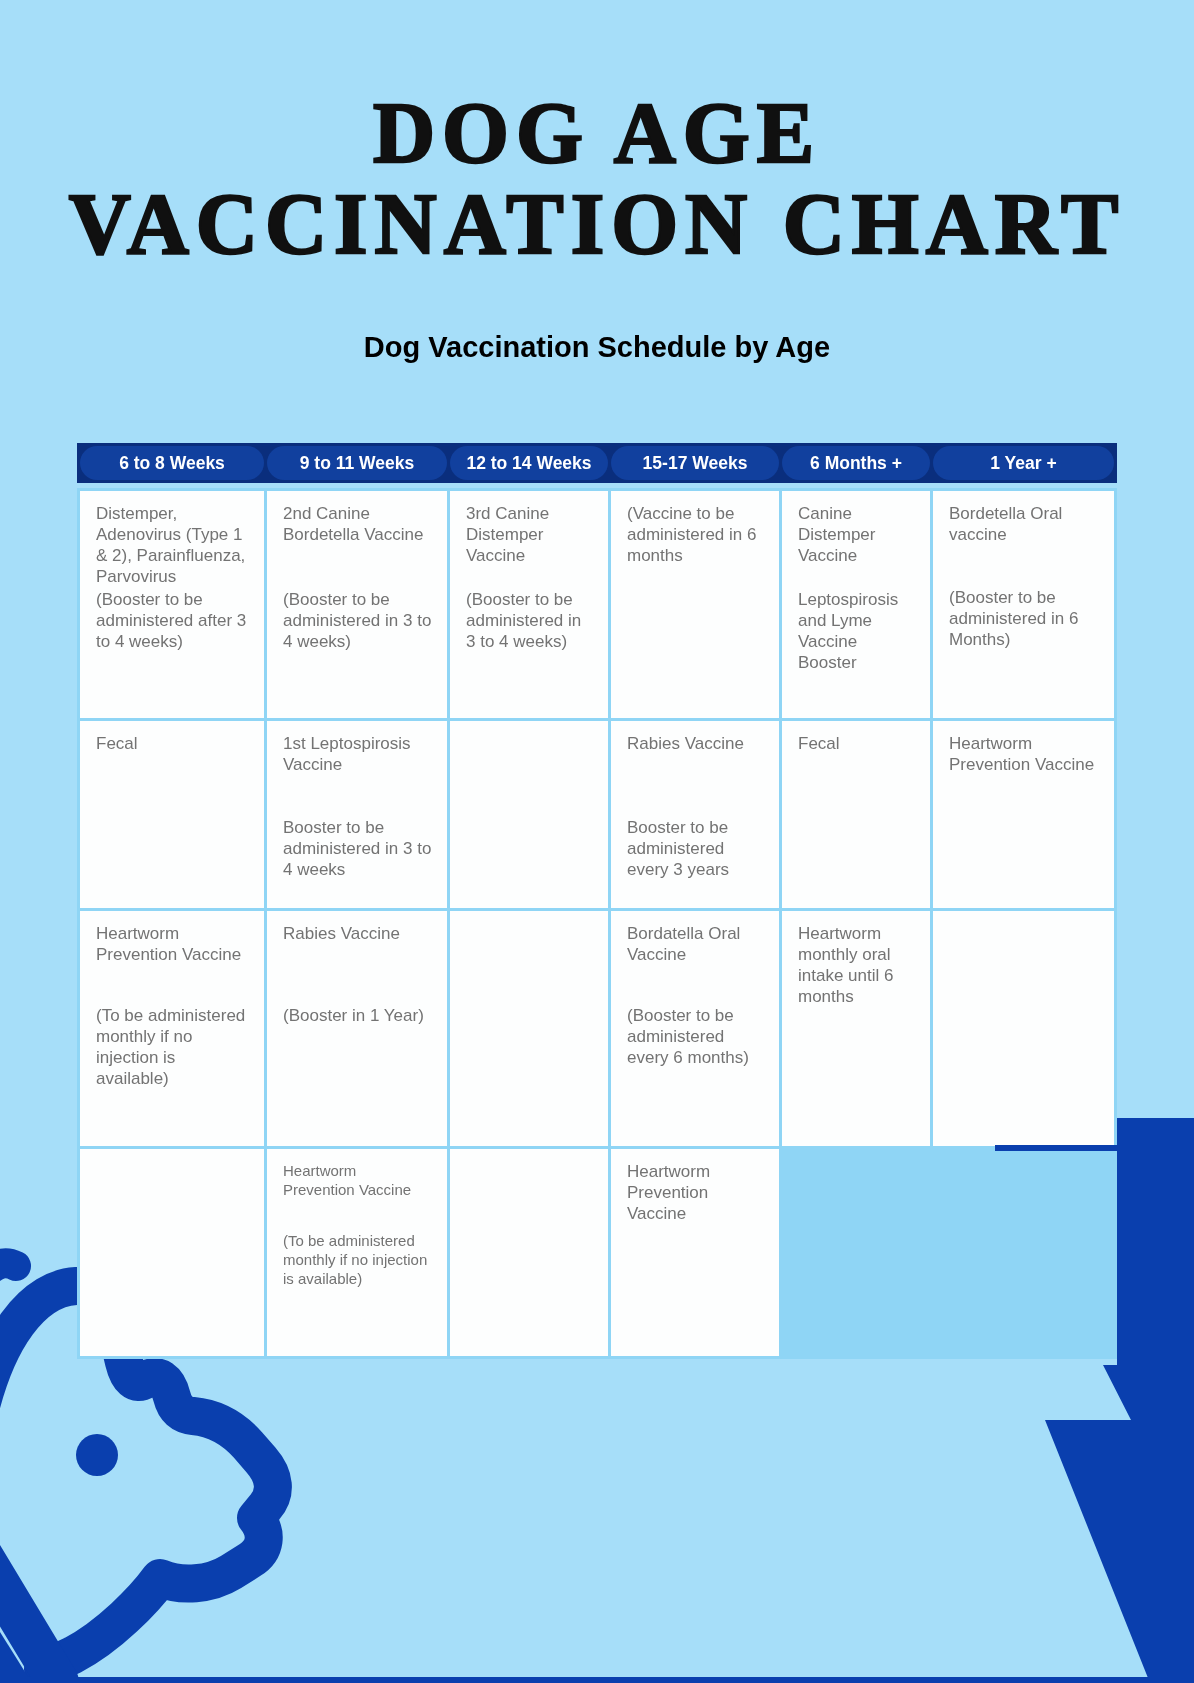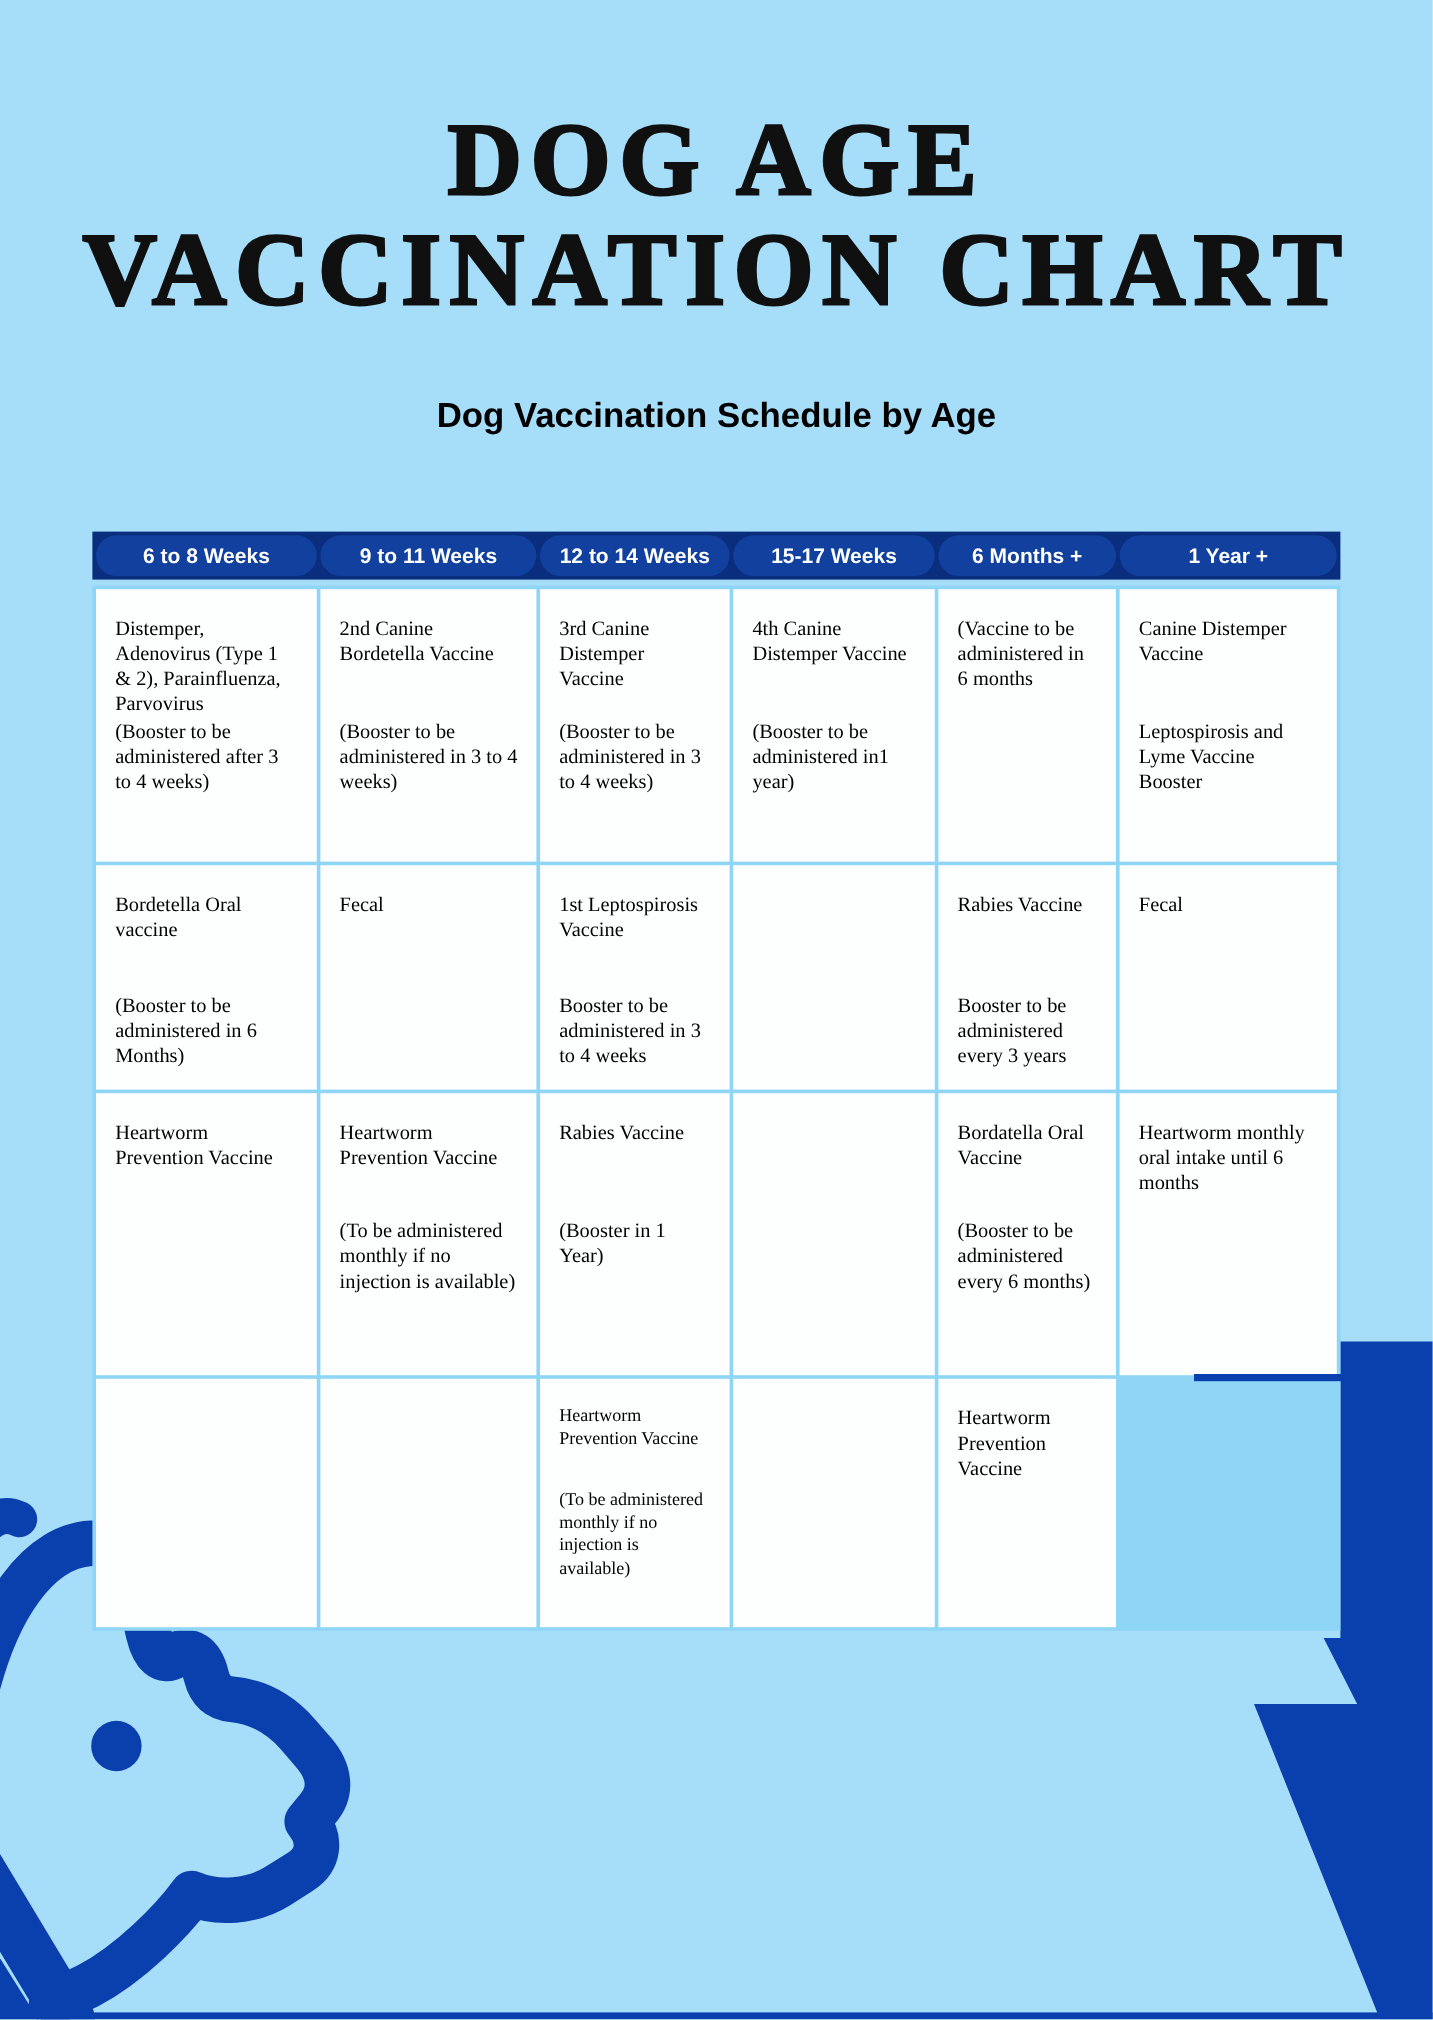--- a/index.html
+++ b/index.html
@@ -39,24 +39,23 @@
   }
   .tbody{
     margin-top:5px;
     display:grid;
     grid-template-columns:184px 180px 158px 168px 148px 181px;
     grid-template-rows:227px 187px 235px 207px;
     gap:3px;padding:3px;background:#8fd5f5;
   }
   .cell{
     background:#fdfefe;
-    padding:22px 15px 10px 16px;
-    color:#000000;font-size:17px;line-height:1.24;
+    padding:12px 15px 10px 16px;
+    color:#737373;font-size:17px;line-height:1.24;
     overflow:hidden;
-    font-family:Liberation Serif, serif;
   }
   .cell p{margin:0;}
   .r1 .cell-title{min-height:86px;}
   .r2 .cell-title{min-height:84px;}
   .r3 .cell-title{min-height:82px;}
   .r4 .cell-title{min-height:70px;}
   .cell.small{font-size:15px;line-height:1.28;}
   .navy-line{
     position:absolute;left:995px;top:1145px;width:130px;height:6px;
     background:#0a3fae;z-index:2;
@@ -112,24 +111,20 @@
       </div>
       <div class="cell r1">
         <p class="cell-title">2nd Canine Bordetella Vaccine</p>
         <p class="cell-note">(Booster to be administered in 3 to 4 weeks)</p>
       </div>
       <div class="cell r1">
         <p class="cell-title">3rd Canine Distemper Vaccine</p>
         <p class="cell-note">(Booster to be administered in 3 to 4 weeks)</p>
       </div>
       <div class="cell r1">
-        <p class="cell-title">4th Canine Distemper Vaccine</p>
-        <p class="cell-note">(Booster to be administered in1 year)</p>
-      </div>
-      <div class="cell r1">
         <p class="cell-note">(Vaccine to be administered in 6 months</p>
       </div>
       <div class="cell r1">
         <p class="cell-title">Canine Distemper Vaccine</p>
         <p class="cell-note">Leptospirosis and Lyme Vaccine Booster</p>
       </div>
 
       <div class="cell r2">
         <p class="cell-title">Bordetella Oral vaccine</p>
         <p class="cell-note">(Booster to be administered in 6 Months)</p>

